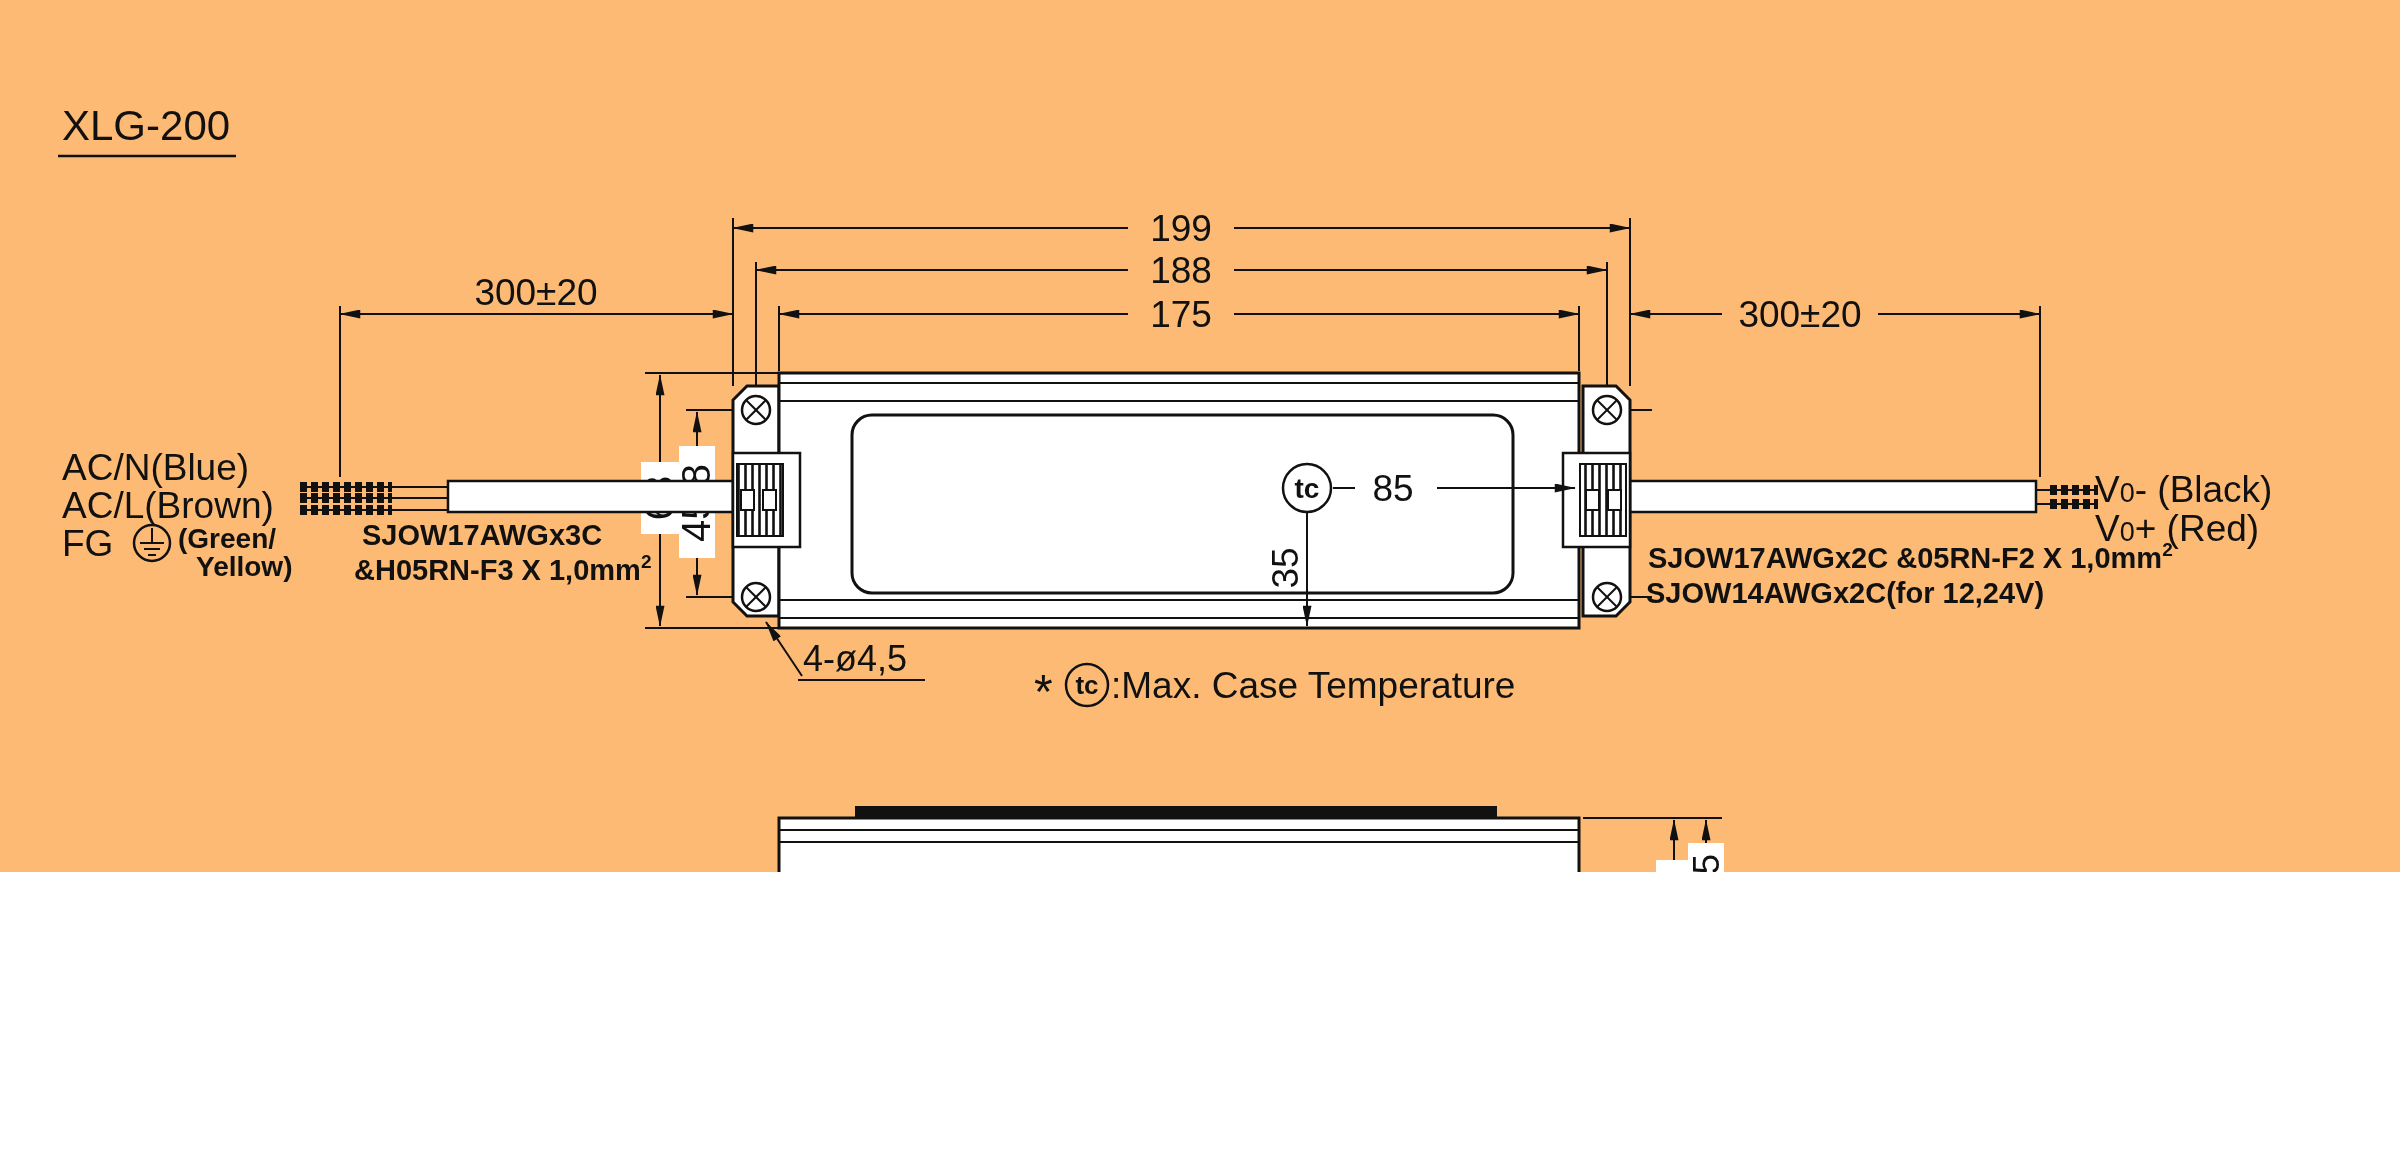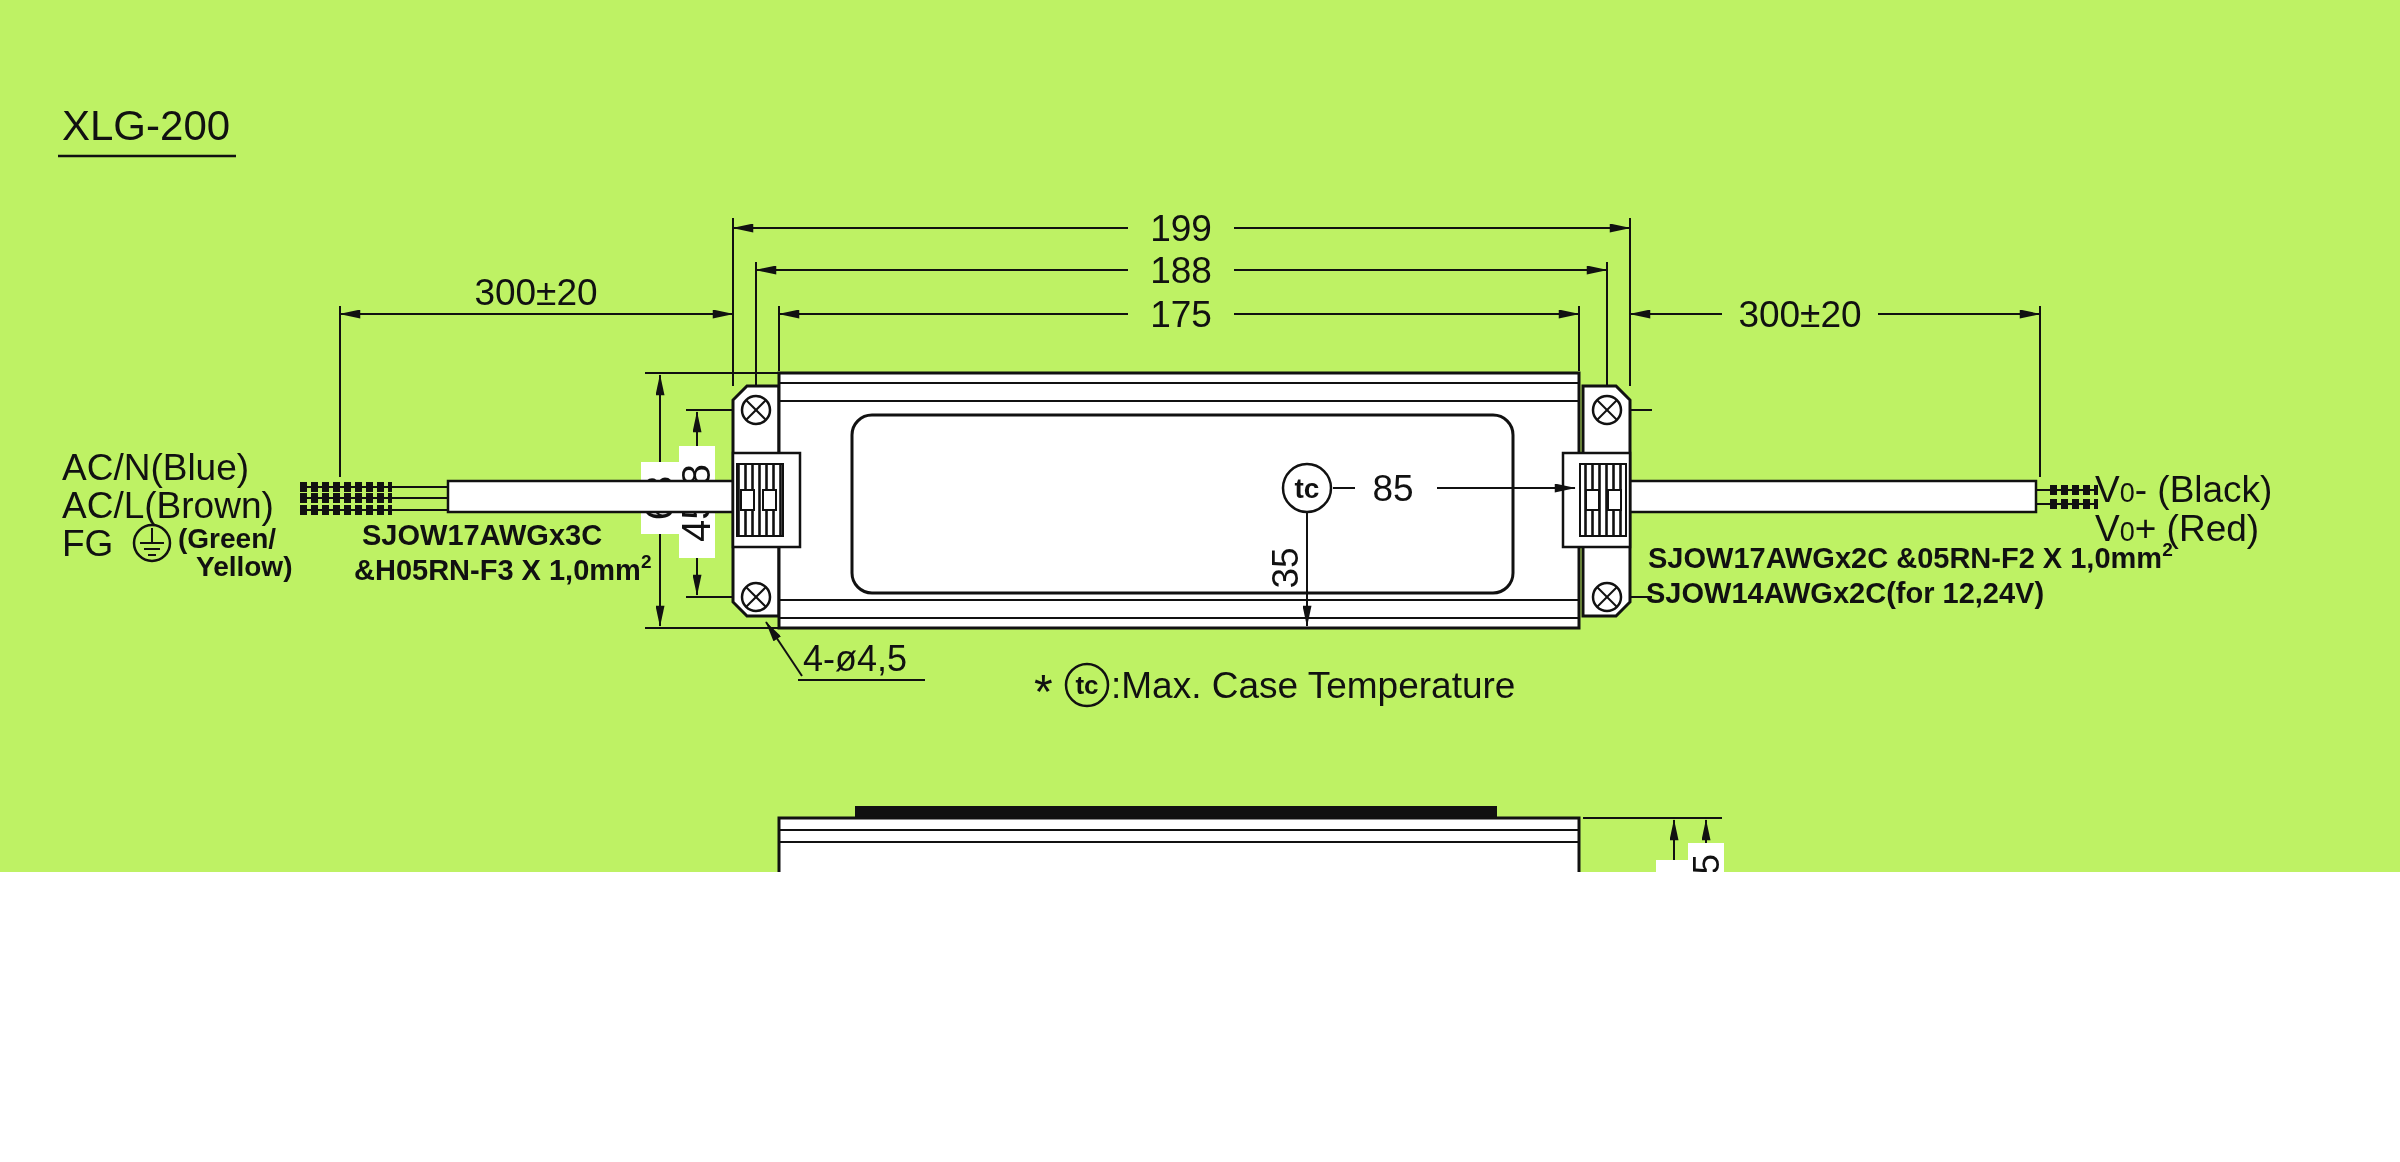--- a/index.html
+++ b/index.html
@@ -1,16 +1,16 @@
 <!DOCTYPE html>
 <html><head>
 <meta charset="utf-8">
 <style>
   html,body { margin:0; padding:0; background:#ffffff; }
-  .page { width:2400px; height:872px; background:#bef264; position:relative; overflow:hidden; }
+  .page { width:2400px; height:872px; background:#fdba74; position:relative; overflow:hidden; }
   svg { display:block; }
   .ln   { stroke:#111111; stroke-width:2.5; fill:none; }
   .thick{ stroke-width:3; }
   .thin { stroke-width:2; }
   .dim  { stroke:#111111; stroke-width:2; fill:none; }
   .fillw{ fill:#ffffff; }
   .tip  { stroke:#111111; stroke-width:10; stroke-dasharray:7 4; fill:none; }
   .txt  { font-family:"Liberation Sans", sans-serif; fill:#111111; }
   .b    { font-weight:bold; }
 </style>

